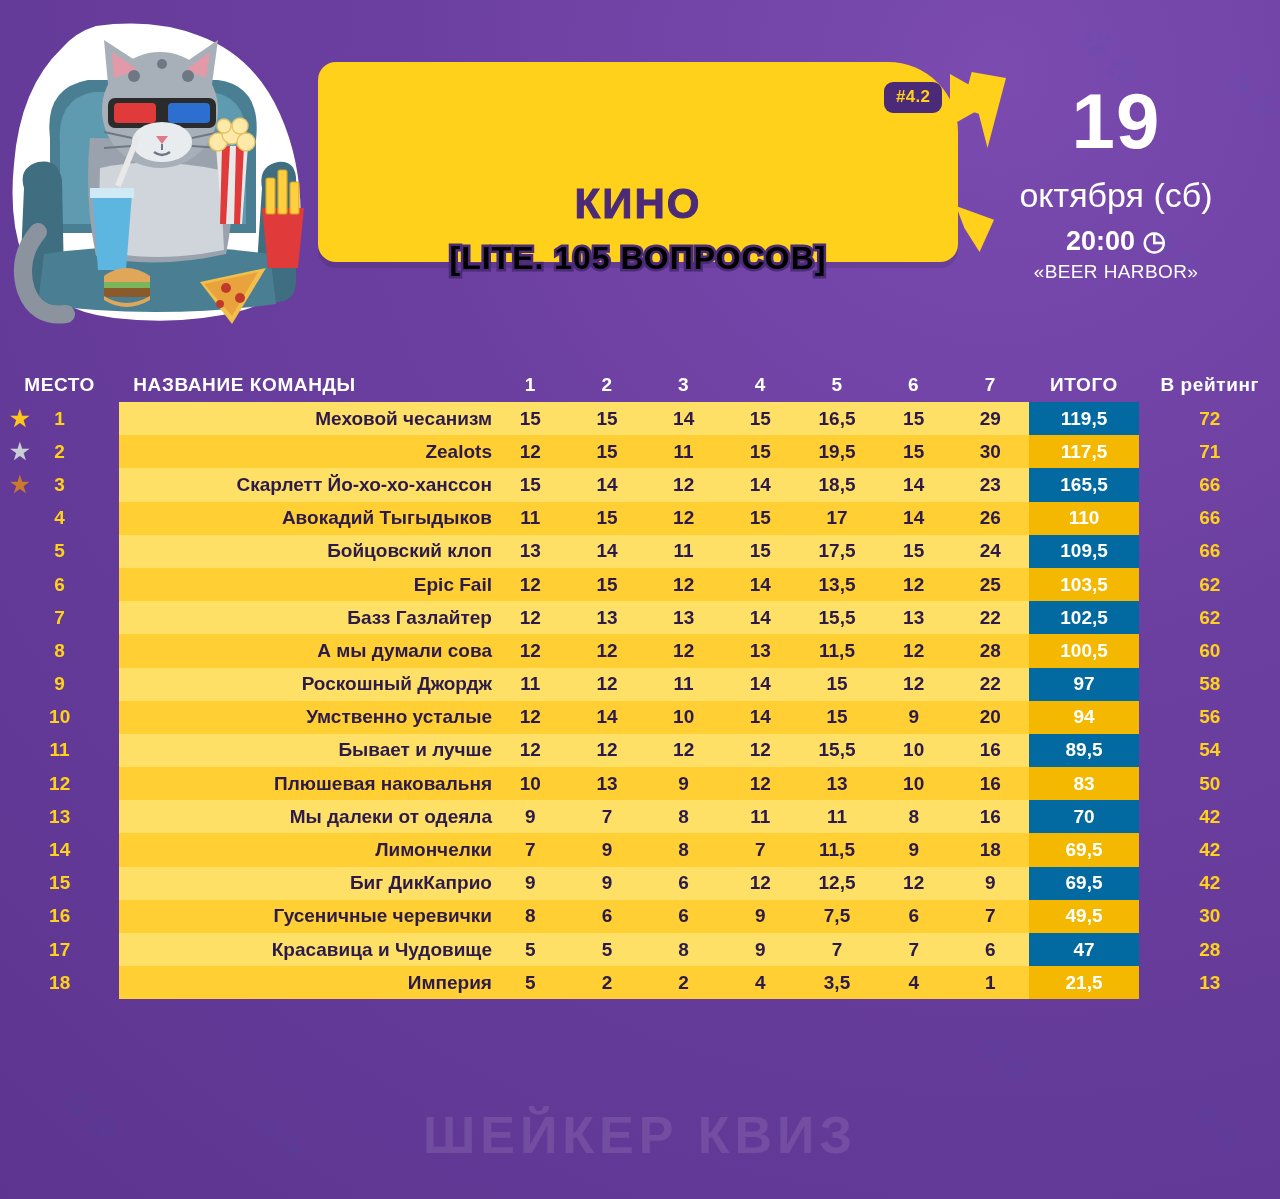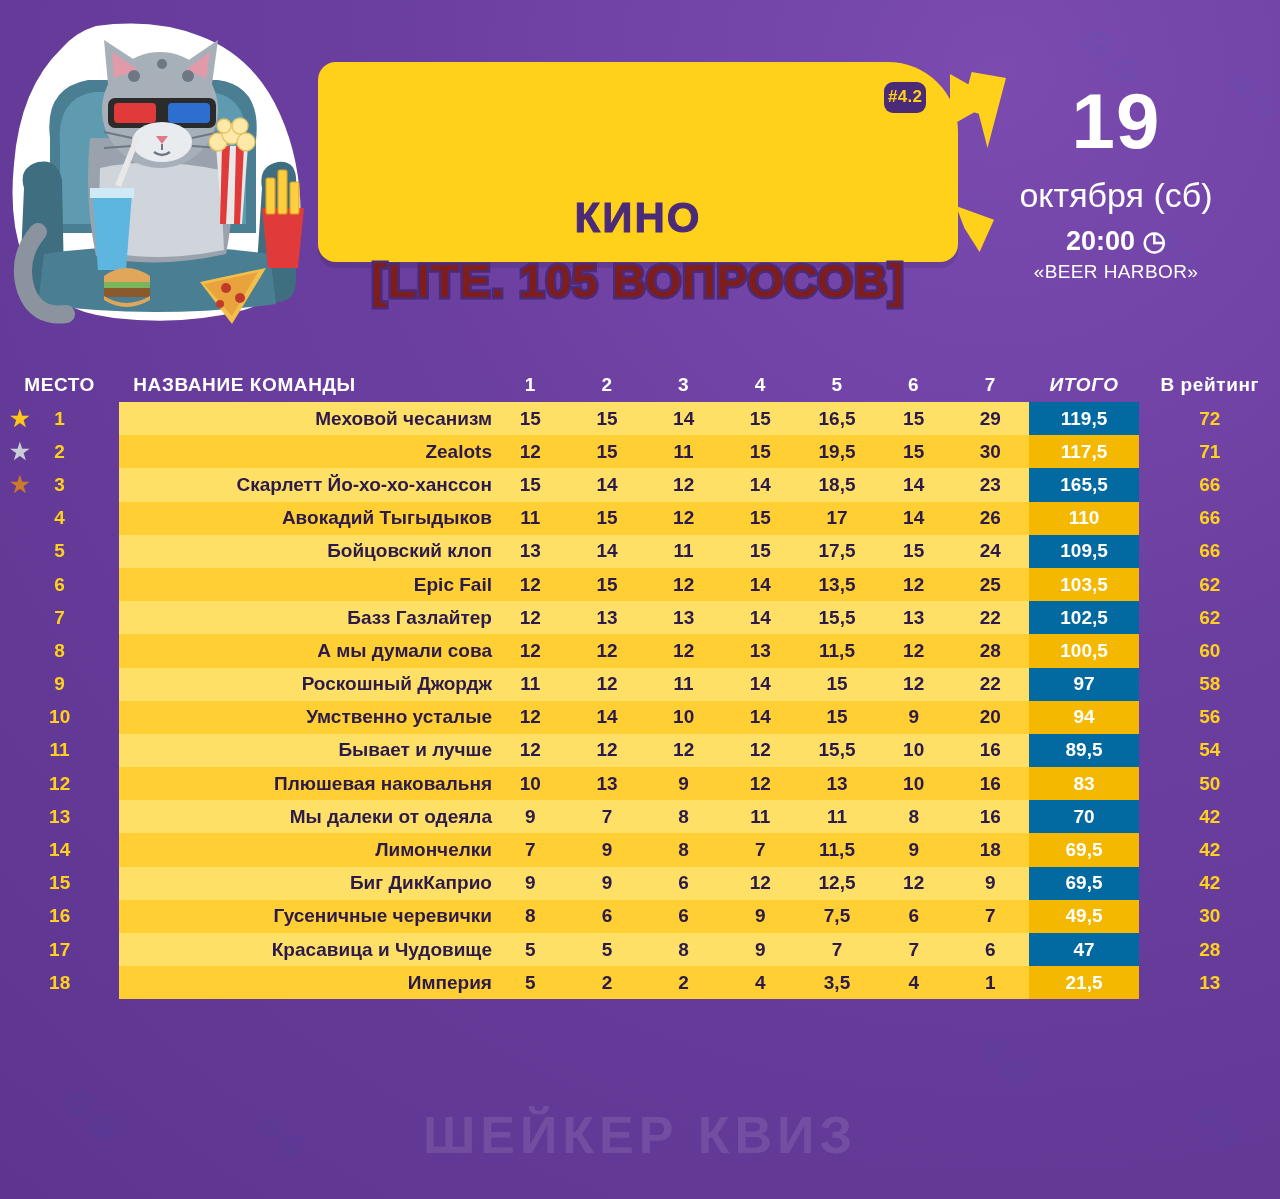--- a/index.html
+++ b/index.html
@@ -68,45 +68,44 @@
     clip-path: polygon(0% 0%, 100% 30%, 62% 100%, 22% 48%);
   }
 
   #badge {
     position: absolute;
     left: 884px; top: 82px;
     background: #4b2a78;
     color: #ffd11a;
     font-weight: bold;
     font-size: 17px;
-    padding: 5px 4px 6px;
+    padding: 5px 12px 6px;
     border-radius: 9px;
     letter-spacing: .3px;
   }
 
   #title-wrap {
     position: absolute;
     left: 0; top: 118px;
     width: 640px;
     text-align: center;
   }
   #title-main {
     font-size: 42px;
     font-weight: bold;
     color: #4b2a78;
     letter-spacing: 2px;
     text-transform: uppercase;
-    margin-top: 14px;
     -webkit-text-stroke: 1px #4b2a78;
   }
   #title-sub {
     margin-top: 12px;
-    font-size: 46px;
+    font-size: 32px;
     font-weight: bold;
-    color: #7f1d1d;
+    color: #000000;
     letter-spacing: 1px;
     text-transform: uppercase;
     -webkit-text-stroke: 5px #4b2a78;
     paint-order: stroke fill;
     font-style: normal;
   }
 
   
   #date-block {
     position: absolute;
@@ -166,21 +165,21 @@
   }
   thead th {
     color: #ffffff;
     font-size: 19px;
     letter-spacing: .6px;
     height: 34px;
   }
   th.h-place { width: 112px; text-align: center; }
   th.h-team  { width: 350px; text-align: left; padding-left: 14px; }
   th.h-round { width: 72px; }
-  th.h-total { width: 104px; font-style: italic; }
+  th.h-total { width: 104px; }
   th.h-rating{ width: 132px; }
 
   td.c-place {
     width: 112px;
     color: #ffd11a;
     position: relative;
   }
   td.c-team {
     width: 350px;
     text-align: right;

